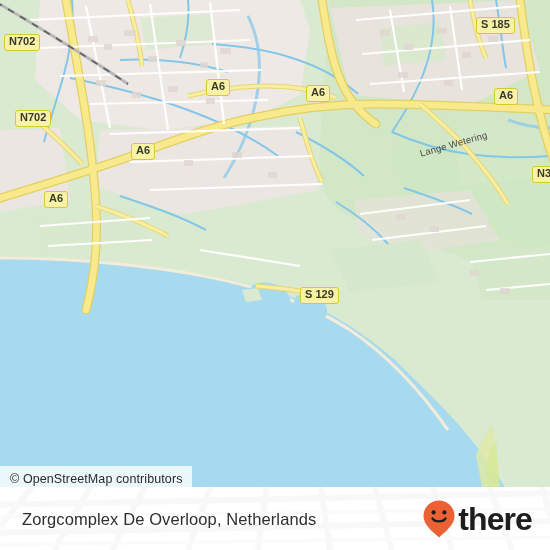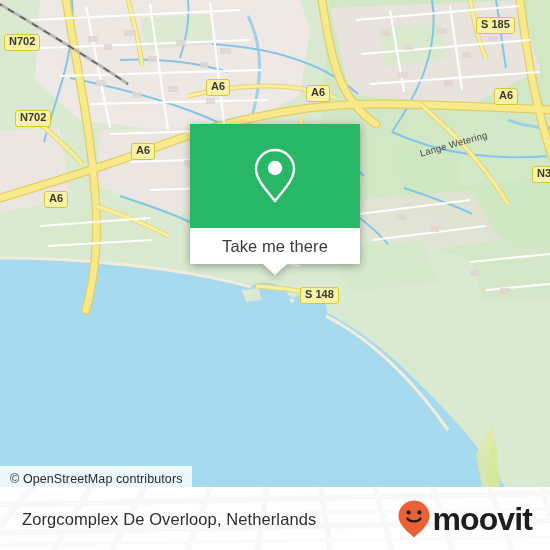--- a/index.html
+++ b/index.html
@@ -333,41 +333,28 @@
 
     <div class="shield" style="left:4px;  top:34px;">N702</div>
     <div class="shield" style="left:15px; top:110px;">N702</div>
     <div class="shield" style="left:206px;top:79px;">A6</div>
     <div class="shield" style="left:306px;top:85px;">A6</div>
     <div class="shield" style="left:494px;top:88px;">A6</div>
     <div class="shield" style="left:476px;top:17px;">S 185</div>
     <div class="shield" style="left:131px;top:143px;">A6</div>
     <div class="shield" style="left:44px; top:191px;">A6</div>
     <div class="shield" style="left:532px;top:166px;">N3</div>
-    <div class="shield" style="left:300px;top:287px;">S 148</div>
+    <div class="shield" style="left:300px;top:287px;">S 129</div>
 
     <div class="waterlabel" style="left:420px; top:148px; transform: rotate(-16deg); transform-origin: left center;">Lange Wetering</div>
 
     <div id="attribution">
       <span>© OpenStreetMap contributors</span>
     </div>
 
-    <div id="popup">
-      <div id="popup-head">
-        <svg width="48" height="58" viewBox="0 0 48 58">
-          <path d="M24 3 C13.5 3 5 11.5 5 22 C5 33 17 45 24 54
-                   C31 45 43 33 43 22 C43 11.5 34.5 3 24 3 Z" fill="none" stroke="#ffffff" stroke-width="2.4" stroke-linejoin="round"></path>
-          <circle cx="24" cy="21" r="7.2" fill="#ffffff"></circle>
-        </svg>
-      </div>
-      <div id="popup-foot">
-        <span>Take me there</span>
-      </div>
-      <div id="popup-tail"></div>
-    </div>
   </div>
 
   <div id="footer">
     <svg id="footer-watermark" width="550" height="63" viewBox="0 0 550 63">
       <rect x="0" y="0" width="550" height="63" fill="#ffffff"></rect>
       <g stroke="#eceaea" stroke-width="6" fill="none">
         <path d="M40,-10 L0,40"></path>
         <path d="M96,-10 L54,63"></path>
         <path d="M150,-10 L112,63"></path>
         <path d="M214,-10 L188,63"></path>
@@ -389,17 +376,17 @@
     <div id="footer-title">Zorgcomplex De Overloop, Netherlands</div>
 
     <div id="brand">
       <svg width="34" height="40" viewBox="0 0 34 40">
         <path d="M17 1.5 C8.4 1.5 1.5 8.4 1.5 17 C1.5 26 11 33 17 38.5
                  C23 33 32.5 26 32.5 17 C32.5 8.4 25.6 1.5 17 1.5 Z" fill="#ec6133"></path>
         <circle cx="11.6" cy="13.4" r="2.1" fill="#1d1d1b"></circle>
         <circle cx="22.4" cy="13.4" r="2.1" fill="#1d1d1b"></circle>
         <path d="M10.4 19.4 C12.6 23.4 21.4 23.4 23.6 19.4" stroke="#1d1d1b" stroke-width="2.2" fill="none" stroke-linecap="round"></path>
       </svg>
-      <div id="brand-word">moovit</div>
+      <div id="brand-word">there</div>
     </div>
   </div>
 
 </div>
 
 </body></html>

